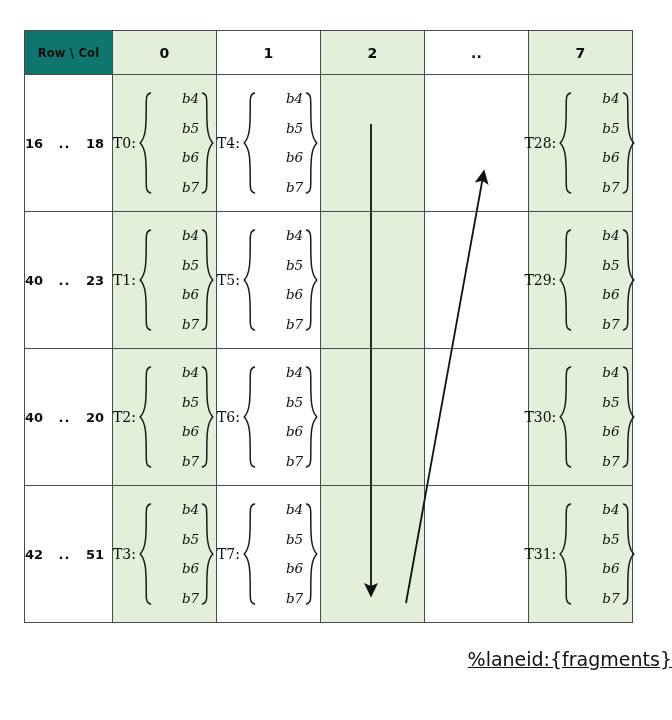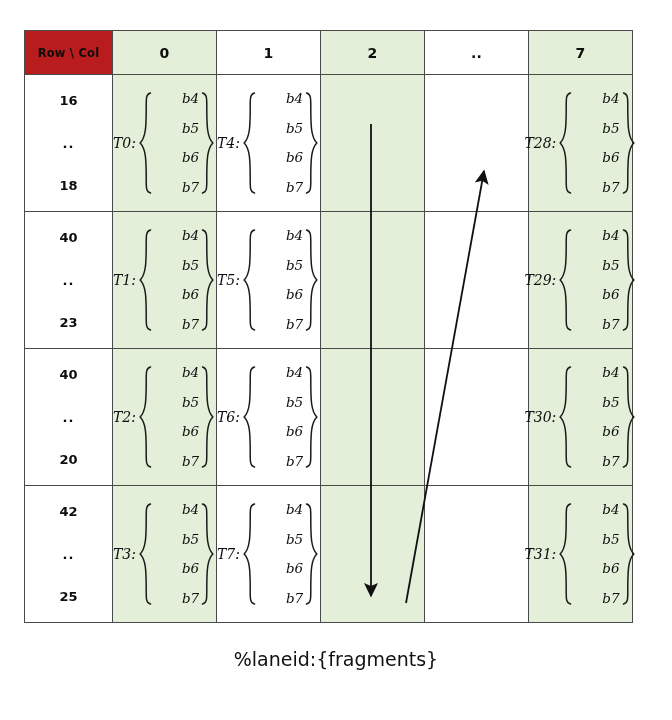--- a/index.html
+++ b/index.html
@@ -48,38 +48,38 @@
   .hdr-row th {
     height: 43px;
     font-family: "DejaVu Sans", sans-serif;
     font-weight: bold;
     font-size: 14px;
     color: #0d0d0d;
     letter-spacing: 0.2px;
   }
   .hdr-row th.hdr-label {
     font-size: 11.5px;
-    background: #b91c1c;
+    background: #0f766e;
   }
   .hdr-row th.shaded { background: #e3efd8; }
   .hdr-row th.plain  { background: #ffffff; }
 
   
   .body-row td { height: 136px; }
   td.shaded { background: #e3efd8; }
   td.plain  { background: #ffffff; }
 
   
   .rowlabel {
     display: flex;
-    flex-direction: column;
+    flex-direction: row;
     justify-content: space-between;
     align-items: center;
     height: 118px;
-    padding: 9px 0 9px 0;
+    padding: 9px 8px 9px 0;
     box-sizing: border-box;
     font-family: "DejaVu Sans", sans-serif;
     font-weight: bold;
     font-size: 13px;
     color: #0d0d0d;
   }
   .rowlabel .dots {
     font-size: 13px;
     line-height: 1;
     letter-spacing: 1px;
@@ -89,21 +89,20 @@
   .frag {
     display: flex;
     flex-direction: row;
     align-items: center;
     justify-content: center;
     height: 136px;
     gap: 1px;
   }
   .frag-name {
     font-family: "DejaVu Serif", serif;
-    font-style: italic;
     font-size: 14px;
     color: #0d0d0d;
     white-space: nowrap;
   }
   .frag-brace {
     position: relative;
     width: 16px;
     height: 104px;
     flex: 0 0 auto;
   }
@@ -135,24 +134,25 @@
     height: 720px;
     pointer-events: none;
   }
 
   
   .caption {
     position: absolute;
     left: 0;
     top: 648px;
     width: 672px;
-    text-align: center;
+    text-align: right;
     font-family: "DejaVu Sans", sans-serif;
     font-size: 19px;
     color: #111111;
+    text-decoration: underline;
   }
 </style>
 </head>
 <body>
 
 <div id="stage">
 
   <table class="matrix-table">
     <colgroup>
       <col class="c-label">
@@ -393,21 +393,21 @@
                 </svg>
               </span>
             </div>
           </td>
         </tr>
         <tr class="body-row">
           <td class="plain">
             <div class="rowlabel">
               <div>42</div>
               <div class="dots">..</div>
-              <div>25</div>
+              <div>51</div>
             </div>
           </td>
           <td class="shaded">
             <div class="frag">
               <span class="frag-name">T3:</span>
               <span class="frag-brace">
                 <svg width="16" height="104" viewBox="0 0 16 104">
                   <path d="M13.5,2 C8.5,3.2 9.3,8 9.2,20 C9.1,34 9,46 3.2,52 C9,58 9.1,70 9.2,84 C9.3,96 8.5,100.8 13.5,102" fill="none" stroke="#1a1a1a" stroke-width="1.5" stroke-linecap="round"></path>
                 </svg>
               </span>

